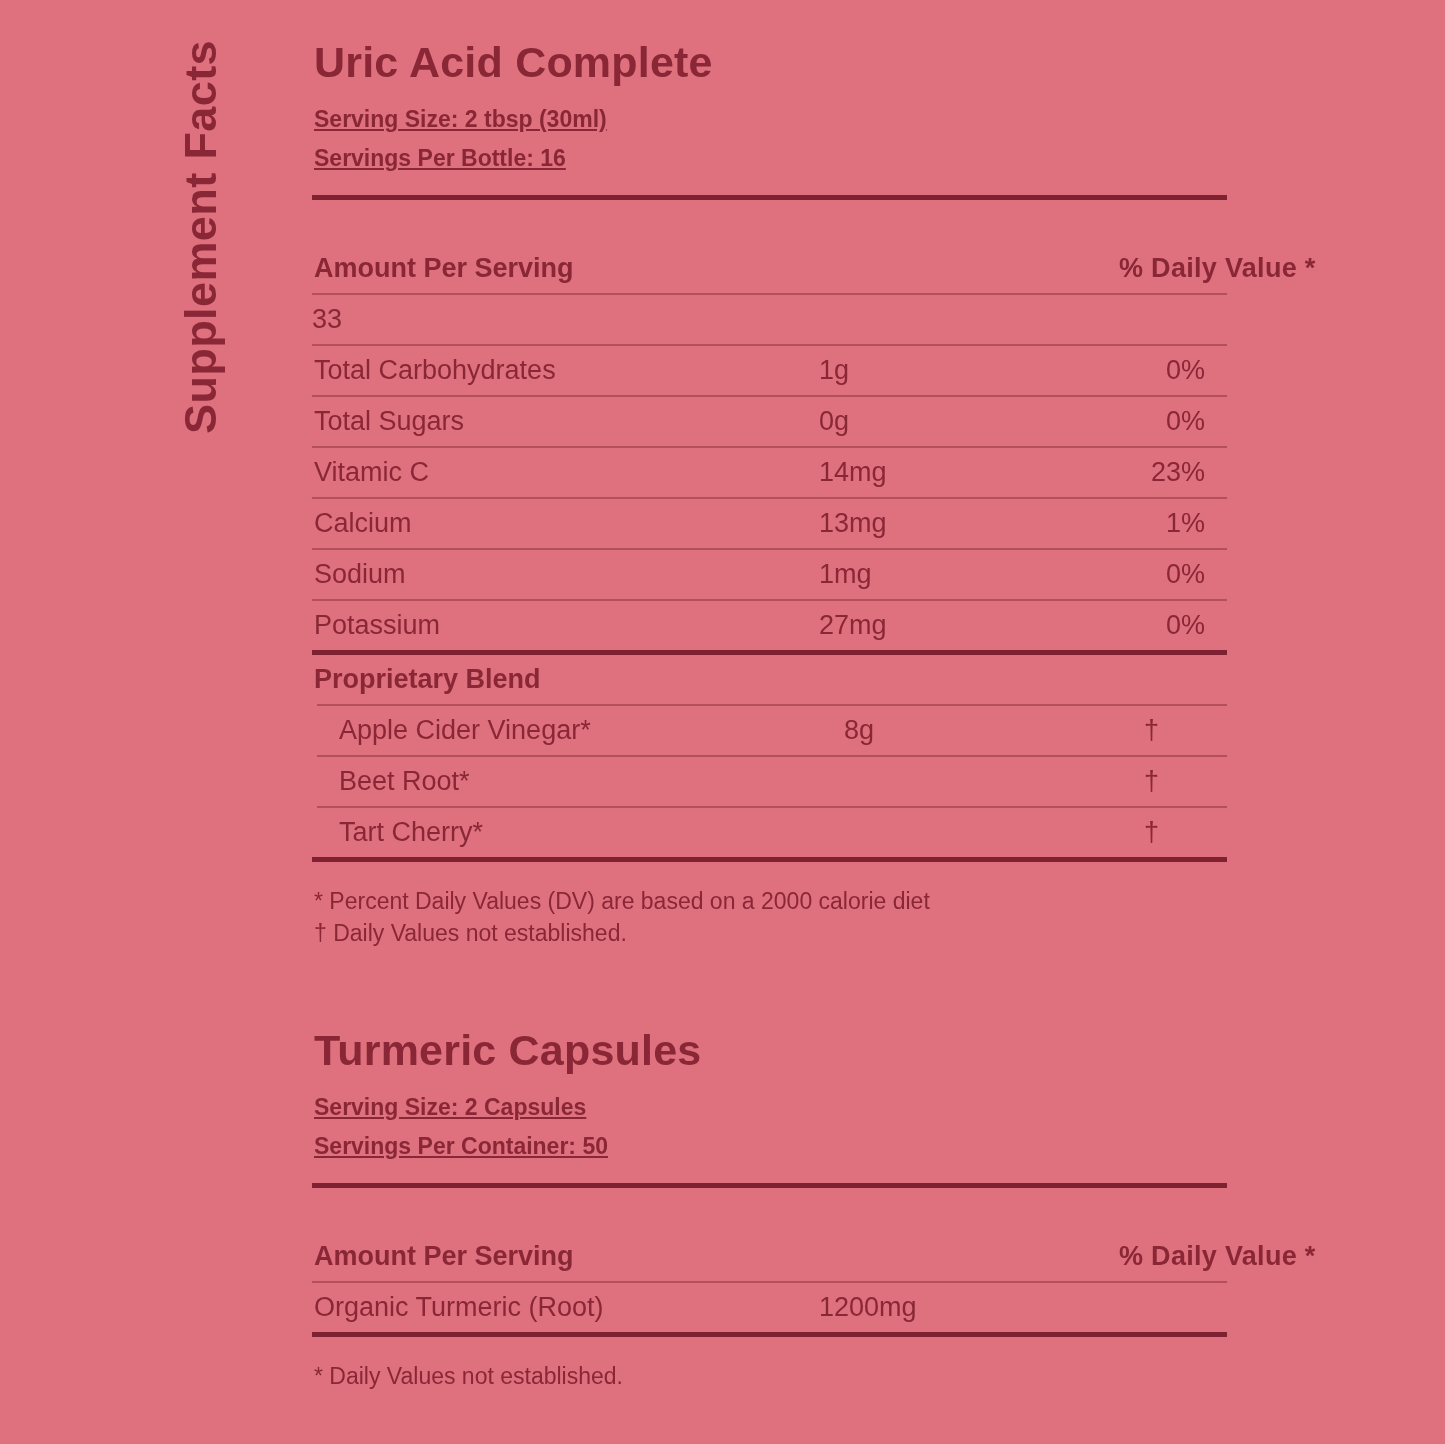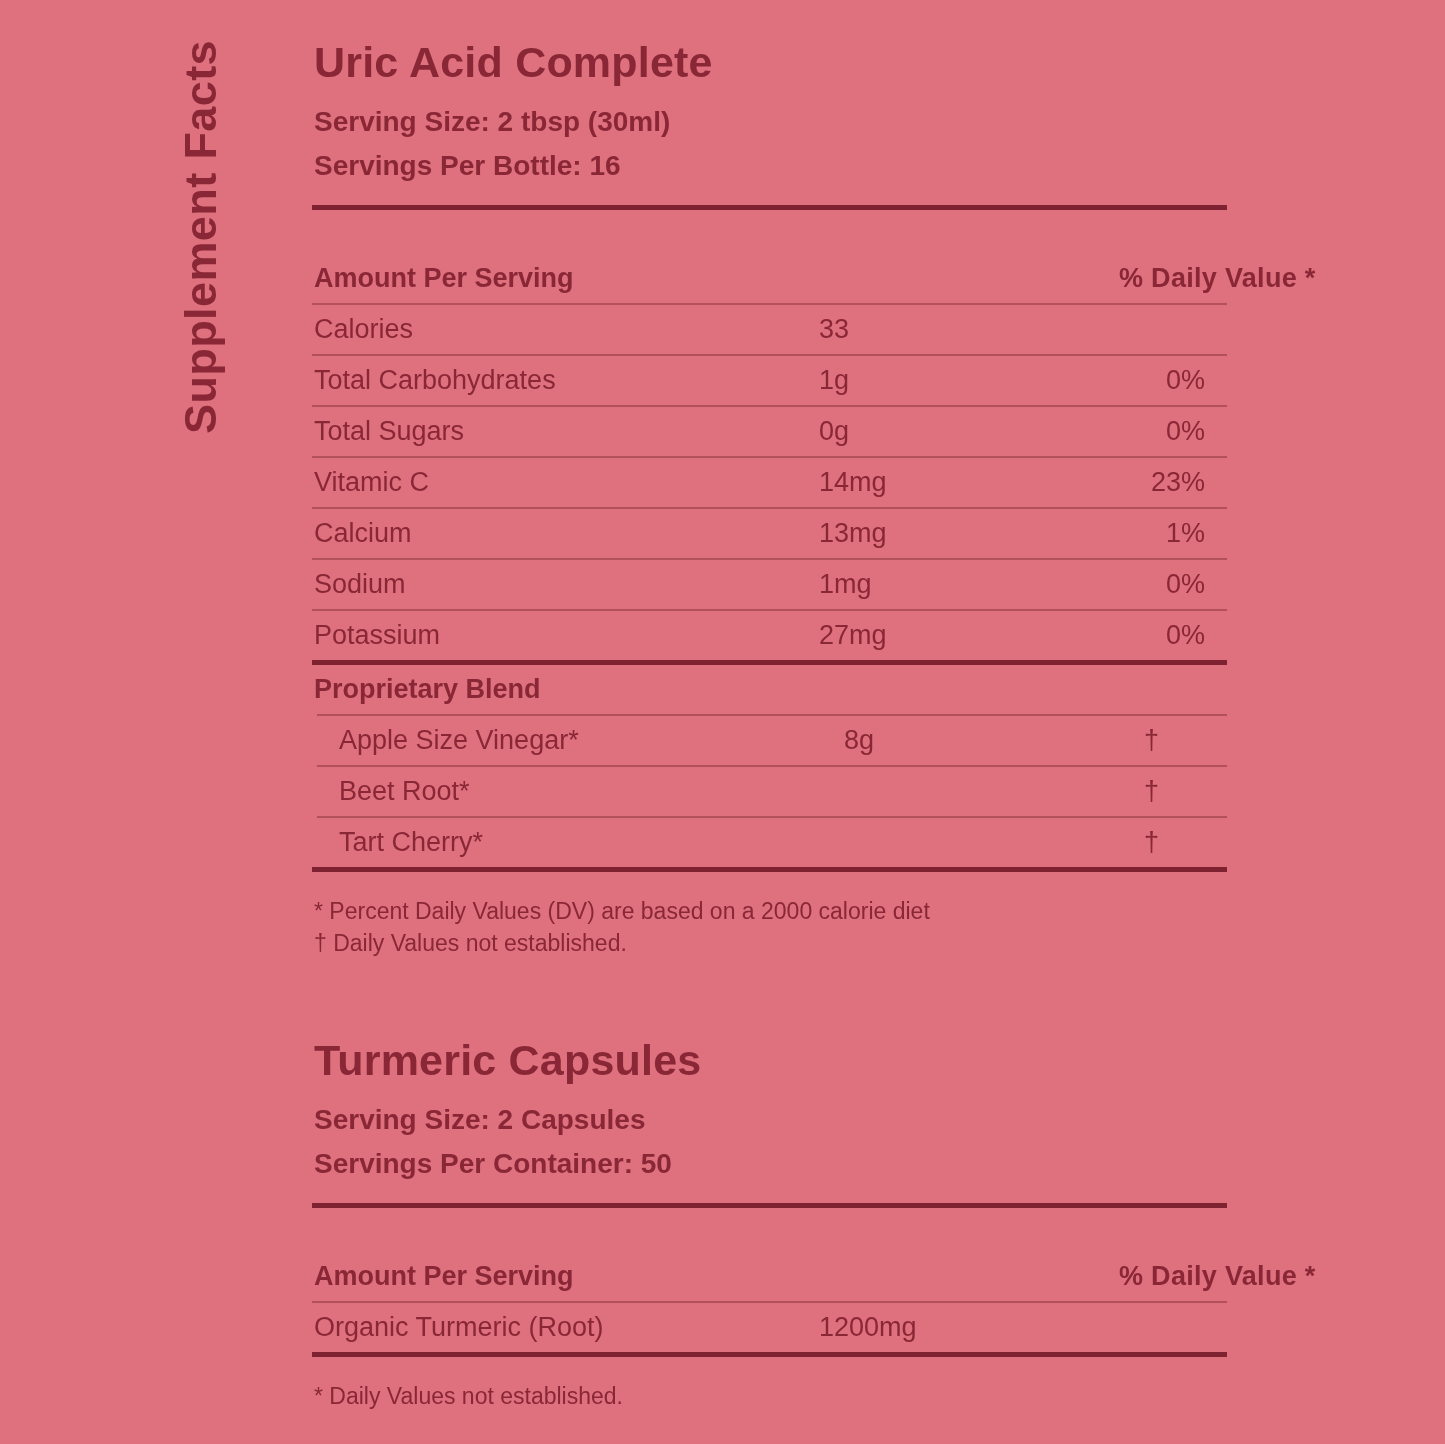--- a/index.html
+++ b/index.html
@@ -49,27 +49,28 @@
   .product-title {
     font-size: 43px;
     font-weight: bold;
     letter-spacing: 0.2px;
     line-height: 1.05;
     margin: 0 0 18px 2px;
     color: #8a2736;
   }
 
   .serving-line {
-    font-size: 28px;
+    font-size: 23px;
     font-weight: bold;
     line-height: 1.0;
     margin: 0 0 0 2px;
     padding: 5px 0 11px 0;
     color: #8a2736;
     white-space: nowrap;
+    text-decoration: underline;
   }
 
   .rule-thick {
     height: 5px;
     background: #7e2130;
     width: 100%;
     margin: 14px 0 0 0;
   }
   .rule-thin {
     height: 2px;
@@ -178,21 +179,20 @@
     <div class="tbl">
 
       <div class="row header">
         <div class="c-name">Amount Per Serving</div>
         <div class="c-amt"></div>
         <div class="c-dv">%  Daily Value *</div>
       </div>
       <div class="rule-thin"></div>
 
       <div class="row">
-        <div class="c-name">Calories</div>
         <div class="c-amt">33</div>
         <div class="c-dv"></div>
       </div>
       <div class="rule-thin"></div>
 
       <div class="row">
         <div class="c-name">Total Carbohydrates</div>
         <div class="c-amt">1g</div>
         <div class="c-dv">0%</div>
       </div>
@@ -235,21 +235,21 @@
       <div class="rule-thick" style="margin-top:0;"></div>
 
       <div class="row blend-title">
         <div class="c-name">Proprietary Blend</div>
         <div class="c-amt"></div>
         <div class="c-dag"></div>
       </div>
       <div class="sub-rule"></div>
 
       <div class="row sub">
-        <div class="c-name">Apple Size Vinegar*</div>
+        <div class="c-name">Apple Cider Vinegar*</div>
         <div class="c-amt">8g</div>
         <div class="c-dag">†</div>
       </div>
       <div class="sub-rule"></div>
 
       <div class="row sub">
         <div class="c-name">Beet Root*</div>
         <div class="c-amt"></div>
         <div class="c-dag">†</div>
       </div>

